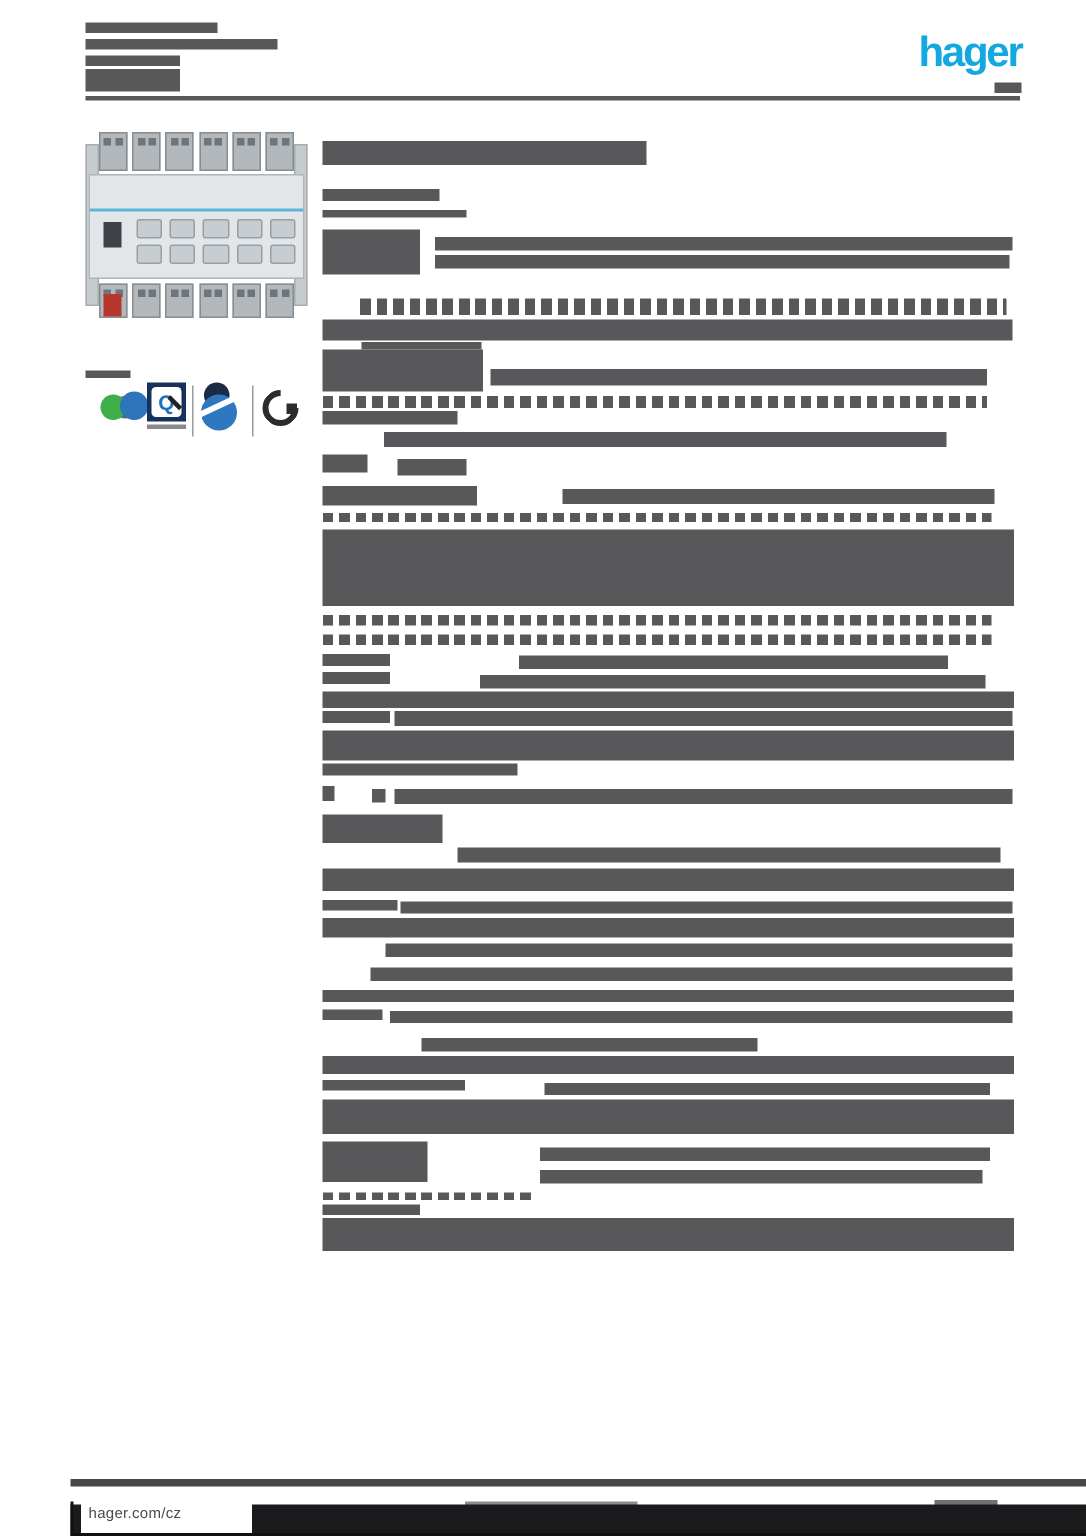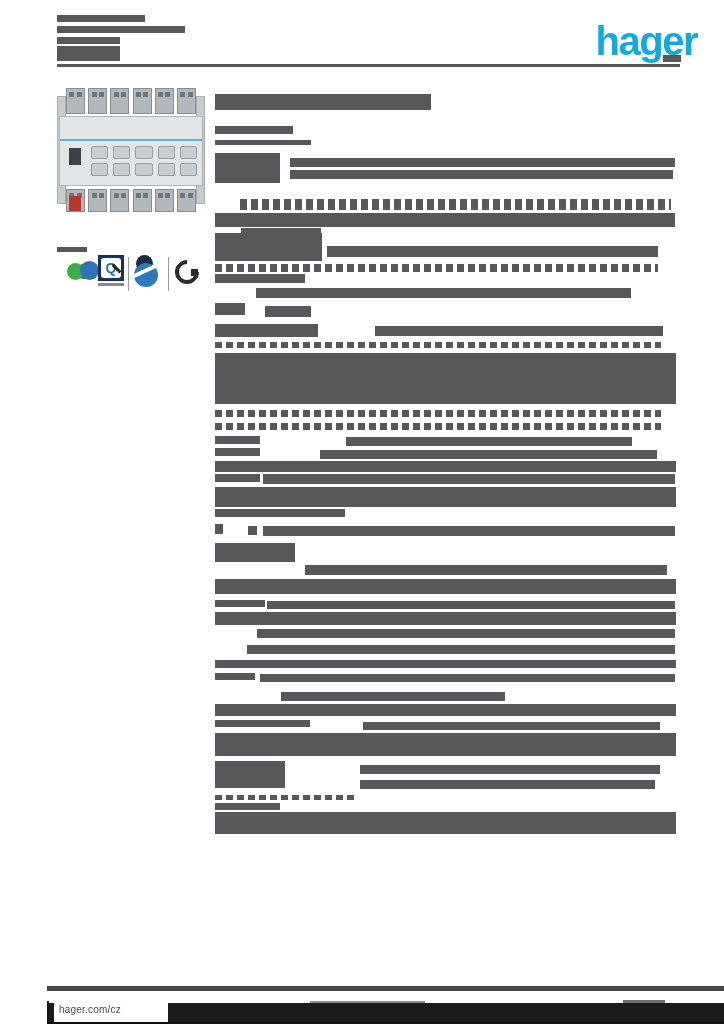--- a/index.html
+++ b/index.html
@@ -2,21 +2,21 @@
 <html><head>
 <meta charset="utf-8">
 <style>
   html,body{margin:0;padding:0;background:#fff;}
   .page{position:relative;width:724px;height:1024px;background:#ffffff;overflow:hidden;
         font-family:"Liberation Sans", sans-serif;}
   
   .bar{position:absolute;background:var(--bar,#58585a);}
   .bar.dash{background:repeating-linear-gradient(90deg,var(--bar,#58585a) 0 7px,transparent 7px 11px);}
   
-  .logo{position:absolute;top:21px;right:27px;font-size:40px;font-weight:bold;
+  .logo{position:absolute;top:21px;right:43px;font-size:28px;font-weight:bold;
         color:#14a8e1;letter-spacing:-1.5px;line-height:1;}
   .header-rule{position:absolute;left:57px;top:64px;width:623px;height:3px;background:#58585a;}
   
   .product{position:absolute;left:57px;top:88px;width:148px;height:124px;}
   .product .flange{position:absolute;top:8px;bottom:8px;width:7px;background:#c6cbce;border:1px solid #a7adb1;}
   .product .flange.l{left:0;} .product .flange.r{right:0;}
   .product .terms{position:absolute;left:9px;right:9px;height:29px;display:flex;justify-content:space-between;}
   .product .terms.top{top:0;} .product .terms.bot{bottom:0;height:26px;align-items:flex-end;}
   .product .t{width:19px;height:26px;background:#b2b8bc;border:1px solid #868e93;box-sizing:border-box;
               display:flex;justify-content:space-evenly;align-items:flex-start;padding-top:3px;}

